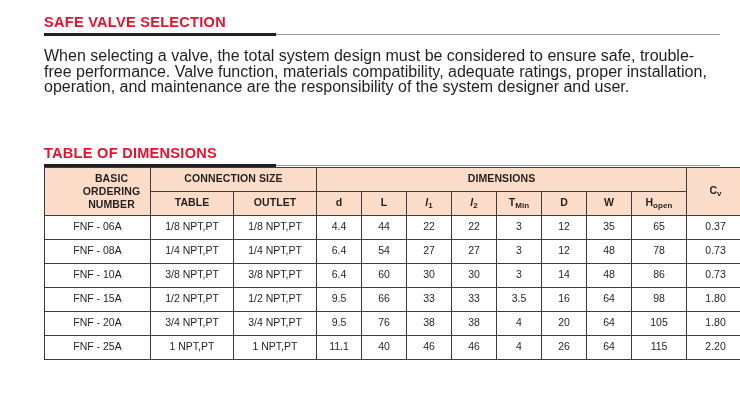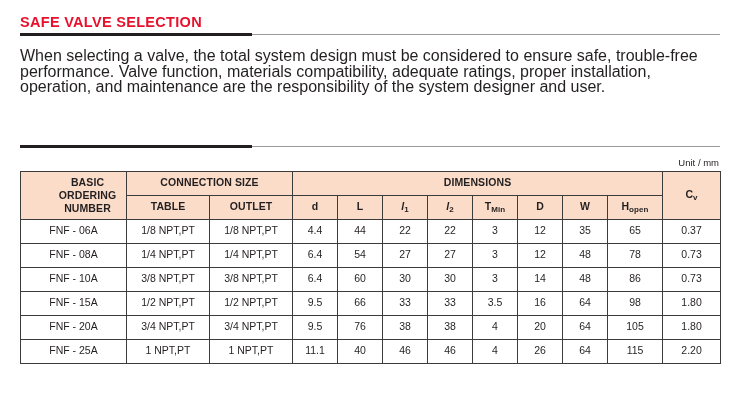--- a/index.html
+++ b/index.html
@@ -18,20 +18,21 @@
     position: relative;
     width: 740px;
     height: 410px;
     box-sizing: border-box;
     padding: 0 20px;
   }
 
   
   .section {
     margin-top: 14px;
+    margin-left: 24px;
   }
   .section-title {
     color: #e8112d;
     font-size: 14.5px;
     font-weight: bold;
     letter-spacing: 0.3px;
     margin: 0 0 3px 0;
   }
   .rule-wrap {
     position: relative;
@@ -133,26 +134,26 @@
   <div class="section">
     <h2 class="section-title">SAFE VALVE SELECTION</h2>
     <div class="rule-wrap">
       <div class="rule-thin"></div>
       <div class="rule-thick w1"></div>
     </div>
     <p class="body-text">When selecting a valve, the total system design must be considered to ensure safe, trouble-free performance.  Valve function, materials compatibility, adequate ratings, proper installation, operation, and maintenance are the responsibility of the system designer and user.</p>
   </div>
 
   <div class="section" style="margin-top:50px;">
+    <h2 class="section-title">TABLE OF DIMENSIONS</h2>
     <div class="rule-wrap">
       <div class="rule-thin"></div>
       <div class="rule-thick w2"></div>
     </div>
 
-    <div class="unit-note">Unit / mm</div>
 
     <table class="dim">
       <colgroup>
         <col class="c-basic">
           <col class="c-inlet">
           <col class="c-outlet">
         <col class="c-d">
           <col class="c-L">
           <col class="c-l1">
           <col class="c-l2">

